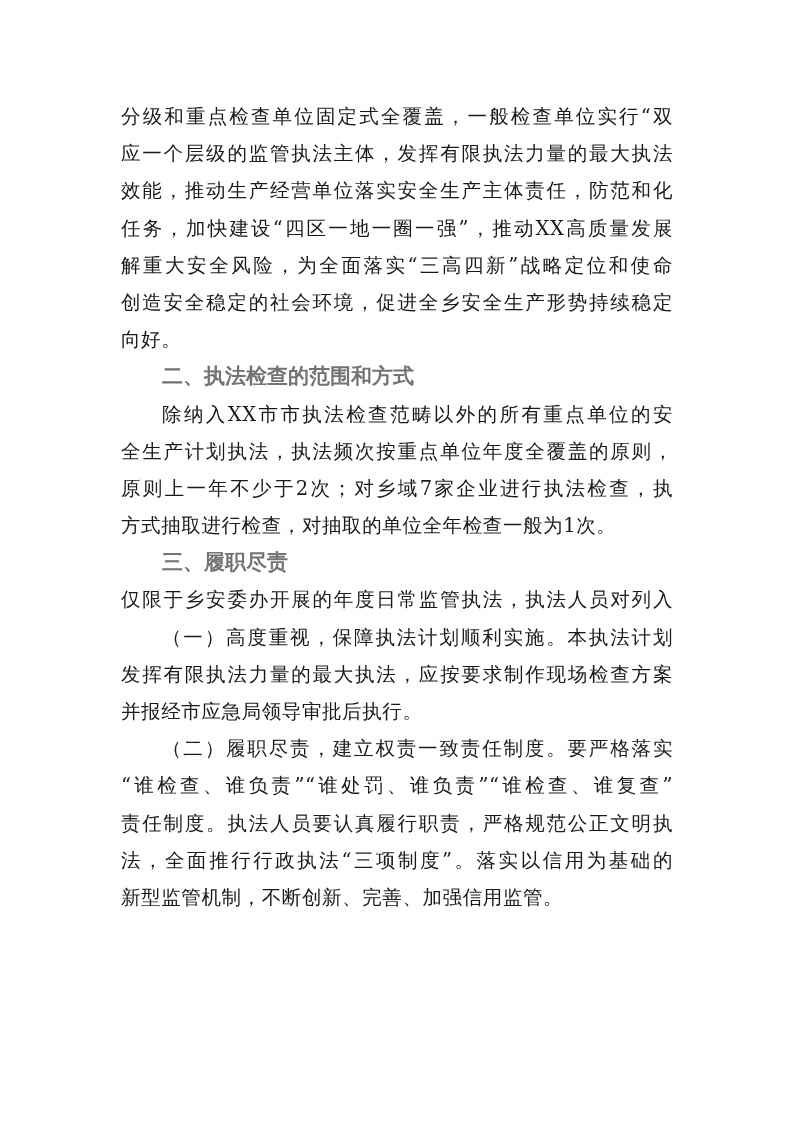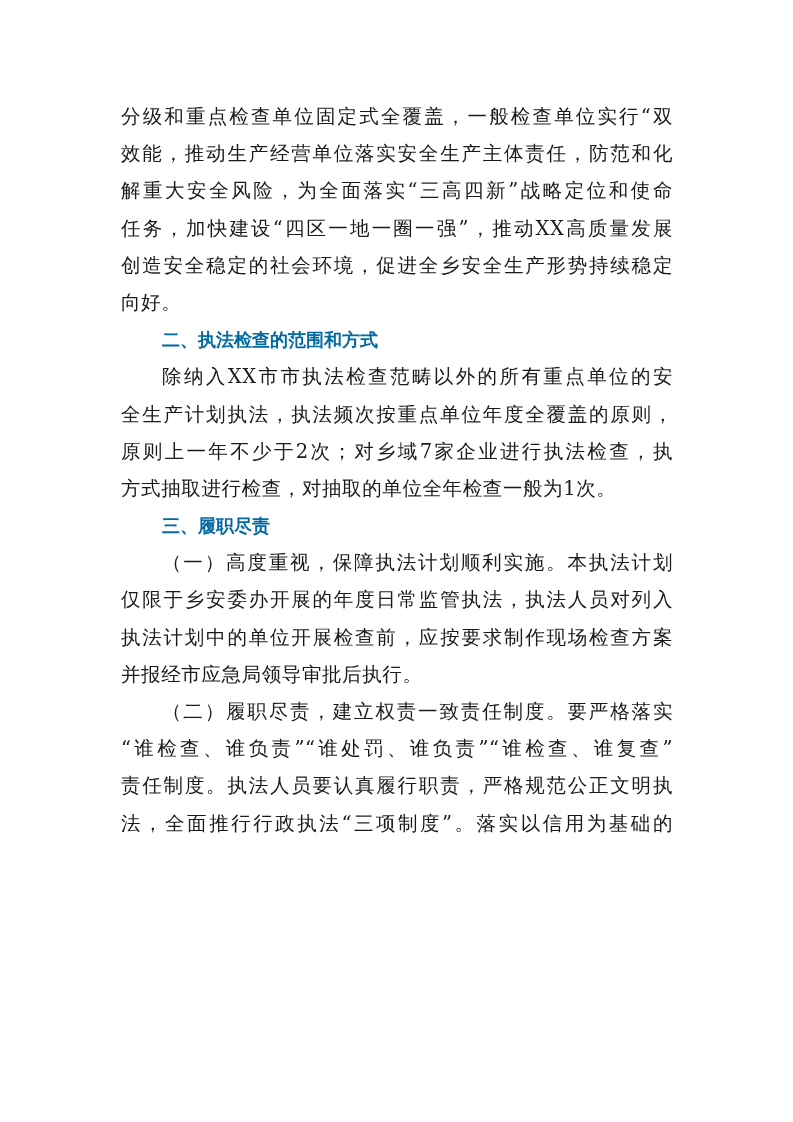--- a/index.html
+++ b/index.html
@@ -11,58 +11,60 @@
     font-family: "DejaVu Serif", "Liberation Serif", serif;
     font-size: 19.5px; color: #1a1a1a;
     white-space: nowrap; overflow: visible;
     text-align: justify; text-align-last: justify;
     letter-spacing: 0.6px;
   }
   .line.last { text-align-last: left; }
   .line.indent { padding-left: 41px; }
   .heading {
     font-family: "DejaVu Sans", "Liberation Sans", sans-serif;
-    font-weight: bold; font-size: 18px; color: #0369a1;
+    font-weight: bold; font-size: 21px; color: #737373;
     text-align-last: left; letter-spacing: 0;
   }
 </style>
 </head>
 <body>
 
 <div class="page">
   <div class="content">
 
     <div>
       <div class="line">分级和重点检查单位固定式全覆盖，一般检查单位实行“双</div>
+      <div class="line">应一个层级的监管执法主体，发挥有限执法力量的最大执法</div>
       <div class="line">效能，推动生产经营单位落实安全生产主体责任，防范和化</div>
+      <div class="line">任务，加快建设“四区一地一圈一强”，推动XX高质量发展</div>
       <div class="line">解重大安全风险，为全面落实“三高四新”战略定位和使命</div>
-      <div class="line">任务，加快建设“四区一地一圈一强”，推动XX高质量发展</div>
       <div class="line">创造安全稳定的社会环境，促进全乡安全生产形势持续稳定</div>
       <div class="line last">向好。</div>
     </div>
 
     <div class="line indent heading">二、执法检查的范围和方式</div>
 
     <div>
       <div class="line indent">除纳入XX市市执法检查范畴以外的所有重点单位的安</div>
       <div class="line">全生产计划执法，执法频次按重点单位年度全覆盖的原则，</div>
       <div class="line">原则上一年不少于2次；对乡域7家企业进行执法检查，执</div>
       <div class="line last">方式抽取进行检查，对抽取的单位全年检查一般为1次。</div>
     </div>
 
     <div class="line indent heading">三、履职尽责</div>
 
     <div>
+      <div class="line">仅限于乡安委办开展的年度日常监管执法，执法人员对列入</div>
       <div class="line indent">（一）高度重视，保障执法计划顺利实施。本执法计划</div>
-      <div class="line">仅限于乡安委办开展的年度日常监管执法，执法人员对列入</div>
-      <div class="line">执法计划中的单位开展检查前，应按要求制作现场检查方案</div>
+      <div class="line">发挥有限执法力量的最大执法，应按要求制作现场检查方案</div>
       <div class="line last">并报经市应急局领导审批后执行。</div>
     </div>
 
     <div>
       <div class="line indent">（二）履职尽责，建立权责一致责任制度。要严格落实</div>
       <div class="line">“谁检查、谁负责”“谁处罚、谁负责”“谁检查、谁复查”</div>
       <div class="line">责任制度。执法人员要认真履行职责，严格规范公正文明执</div>
       <div class="line">法，全面推行行政执法“三项制度”。落实以信用为基础的</div>
+      <div class="line last">新型监管机制，不断创新、完善、加强信用监管。</div>
     </div>
 
   </div>
 </div>
 
 </body></html>

